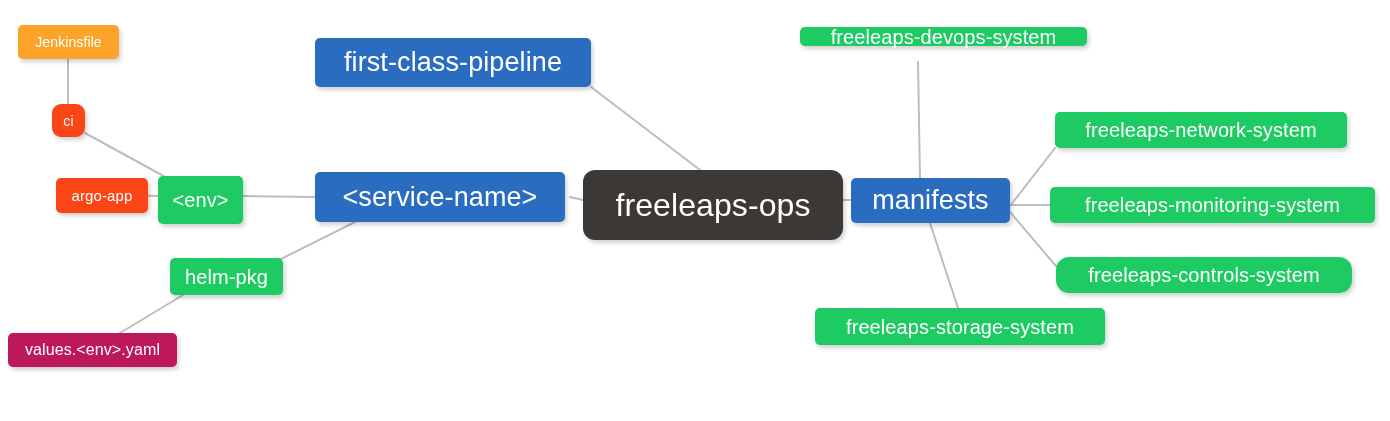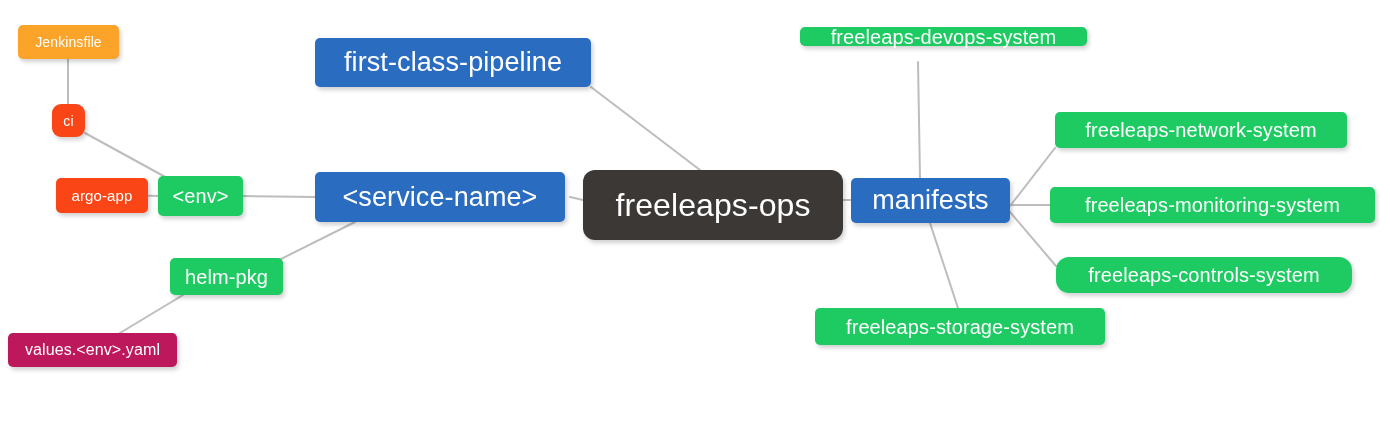--- a/index.html
+++ b/index.html
@@ -66,21 +66,21 @@
   <div id="nodes">
       <div class="node" style="left: 18px; top: 25px; width: 101px; height: 34px; background: rgb(252, 163, 42); font-size: 14px;">
         <span>Jenkinsfile</span>
       </div>
       <div class="node" style="left: 52px; top: 104px; width: 33px; height: 33px; background: rgb(250, 70, 22); font-size: 14px; border-radius: 9px;">
         <span>ci</span>
       </div>
       <div class="node" style="left: 32px; top: 178px; width: 92px; height: 35px; background: rgb(250, 70, 22); font-size: 15px; margin-left: 24px;">
         <span>argo-app</span>
       </div>
-      <div class="node" style="left: 158px; top: 176px; width: 85px; height: 40px; background: rgb(30, 203, 99); font-size: 20px;">
+      <div class="node" style="left: 158px; top: 176px; width: 85px; height: 48px; background: rgb(30, 203, 99); font-size: 20px;">
         <span>&lt;env&gt;</span>
       </div>
       <div class="node" style="left: 150px; top: 258px; width: 113px; height: 37px; background: rgb(30, 203, 99); font-size: 20px; margin-left: 20px;">
         <span>helm-pkg</span>
       </div>
       <div class="node" style="left: 8px; top: 333px; width: 169px; height: 34px; background: #be185d; font-size: 16px;">
         <span>values.&lt;env&gt;.yaml</span>
       </div>
       <div class="node" style="left: 315px; top: 38px; width: 276px; height: 49px; background: rgb(42, 108, 191); font-size: 27px;">
         <span>first-class-pipeline</span>

